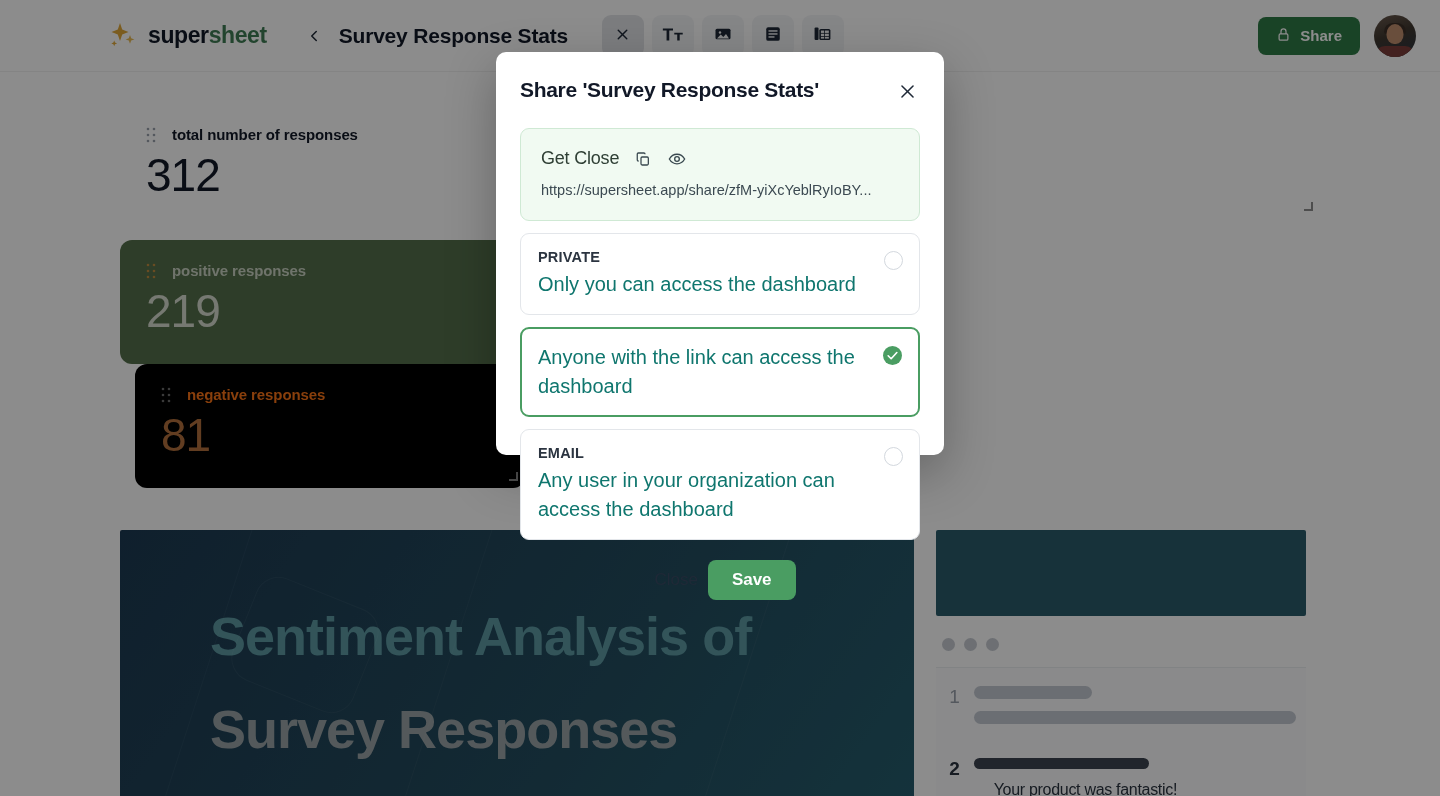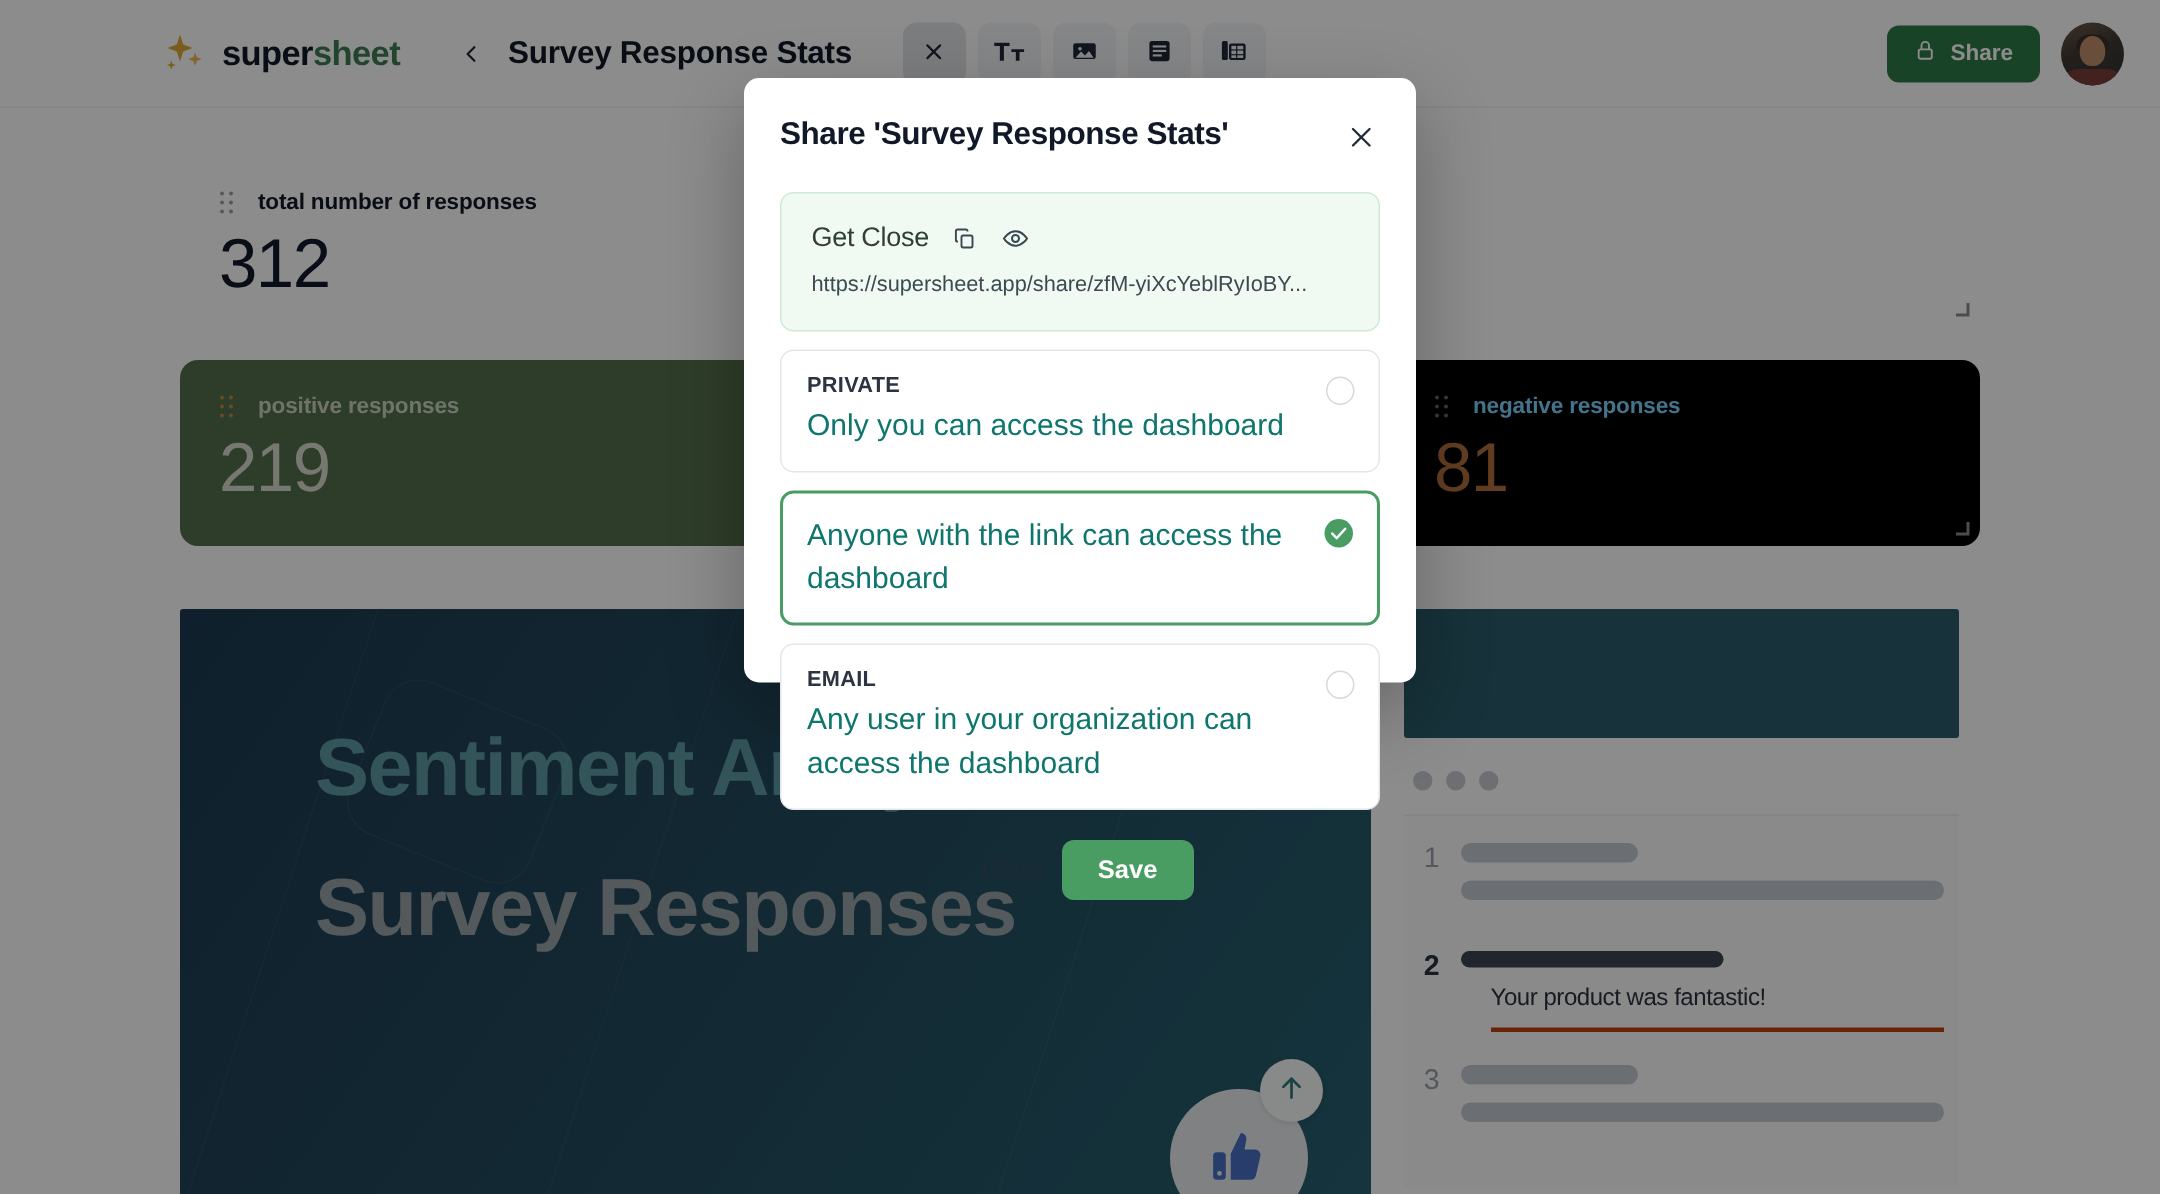--- a/index.html
+++ b/index.html
@@ -114,30 +114,30 @@
     position: absolute; right: 7px; bottom: 7px;
     width: 9px; height: 9px;
     border-right: 2px solid rgba(0,0,0,.45);
     border-bottom: 2px solid rgba(0,0,0,.45);
   }
 
   .card-total { background: #ffffff; width: 1200px; height: 118px; }
   .card-total .card-label { color: #111827; }
   .card-total .card-value { color: #111827; }
 
-  .row2 { display: flex; gap: 0; margin-top: 18px; }
+  .row2 { display: flex; gap: 0; margin-top: 18px; flex-direction: column; }
   .card-positive {
     background: #55704b; width: 795px; height: 124px;
   }
   .card-positive .card-label { color: #cbd3c4; }
   .card-positive .card-value { color: #d7dcd0; }
   .card-negative {
     background: #000000; width: 390px; height: 124px; margin-left: 15px;
   }
-  .card-negative .card-label { color: #7dd3fc; }
+  .card-negative .card-label { color: #f97316; }
   .card-negative .card-value { color: #b2703d; }
   .card-negative .resize-corner { border-color: rgba(255,255,255,.55); }
 
   
   .hero-row { display: flex; margin-top: 42px; gap: 22px; }
   .hero {
     position: relative;
     width: 795px; height: 400px;
     border-radius: 2px;
     background: linear-gradient(125deg,#1d3a52 0%,#22495c 45%,#276070 100%);

